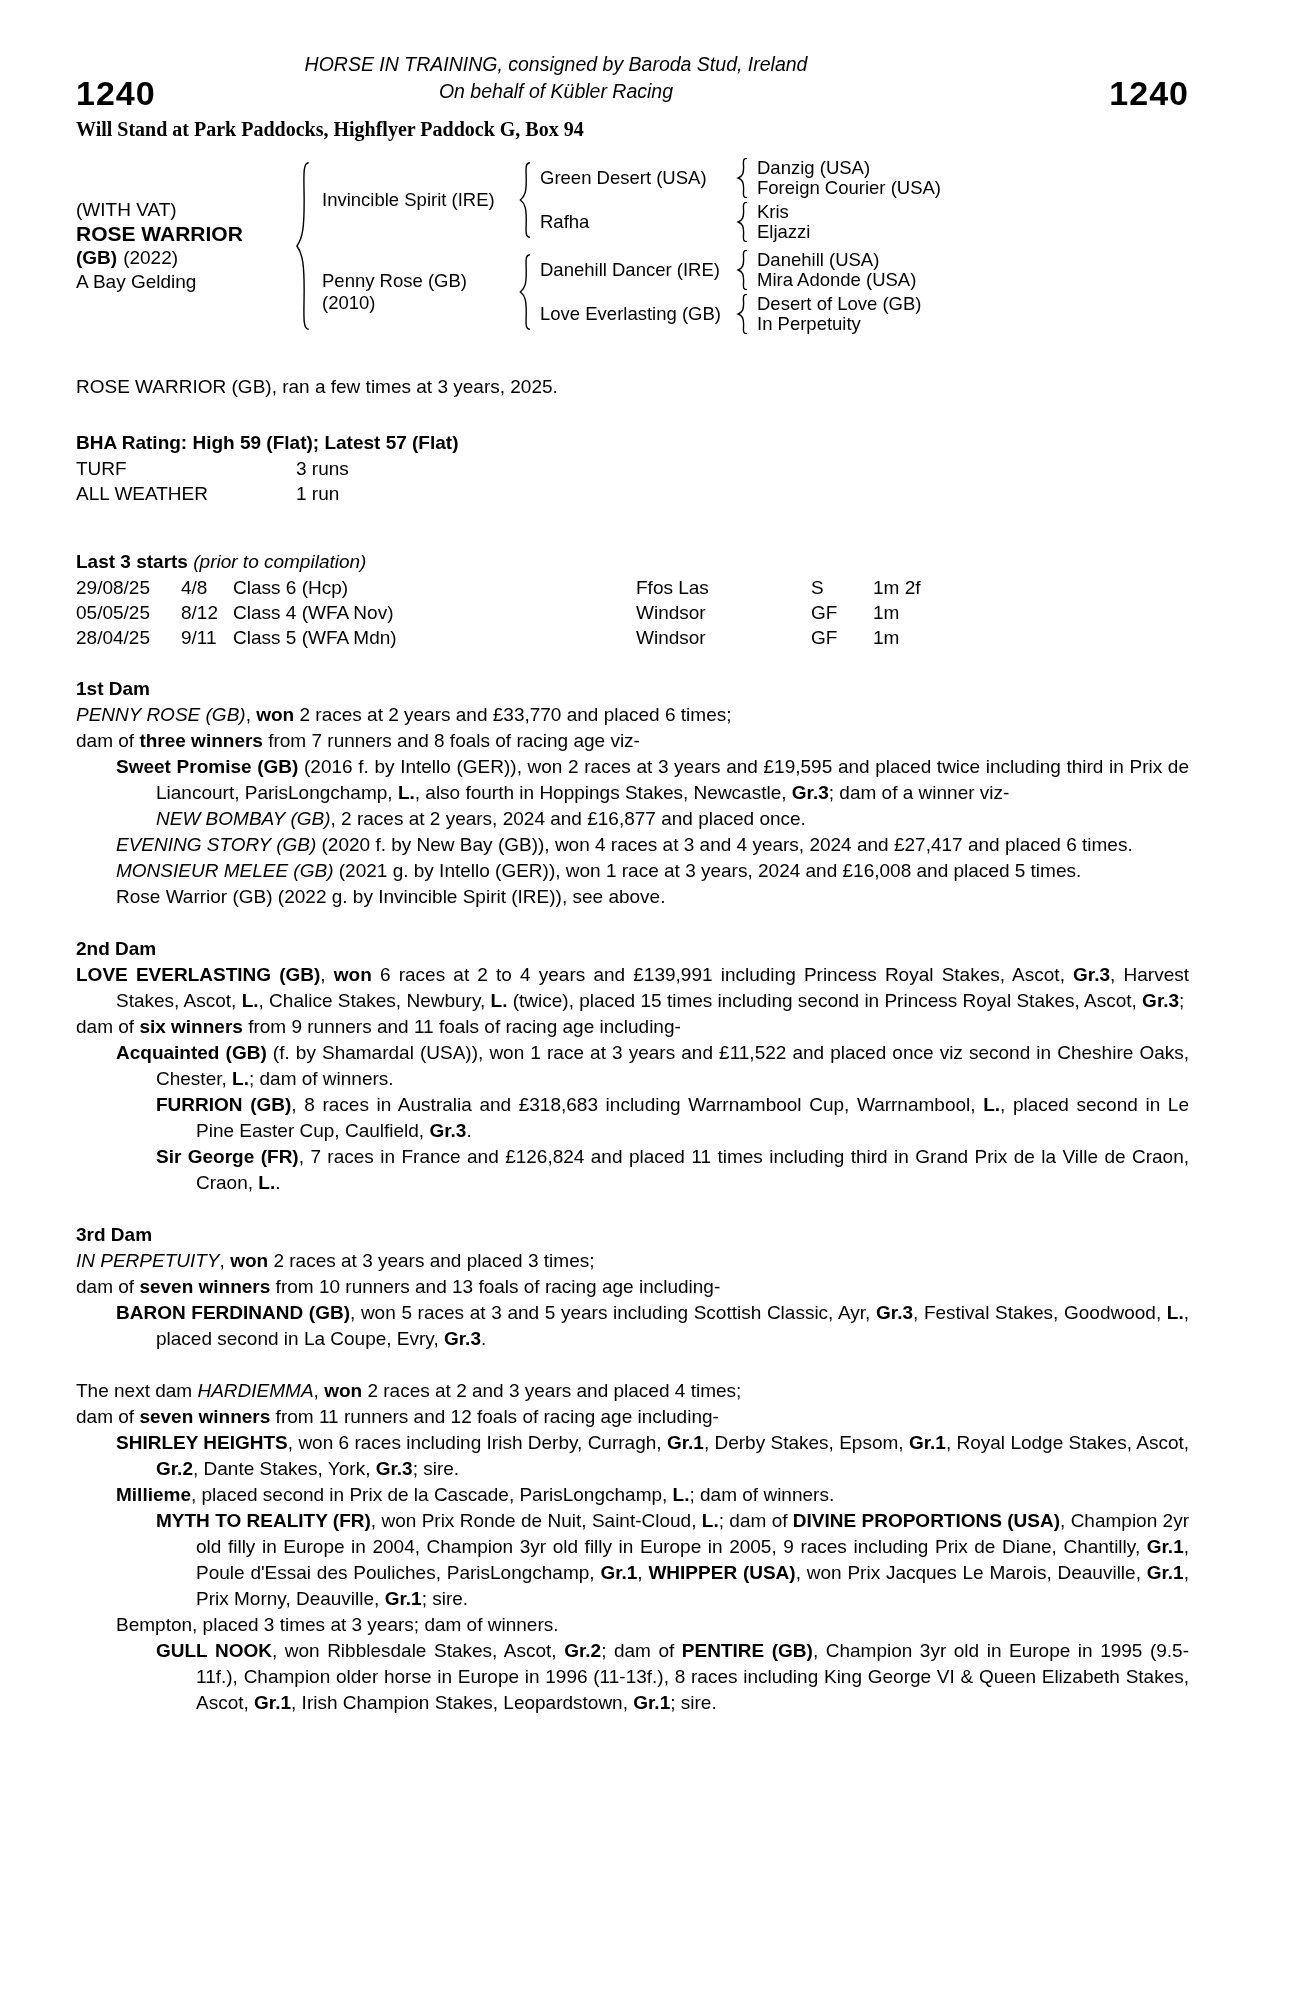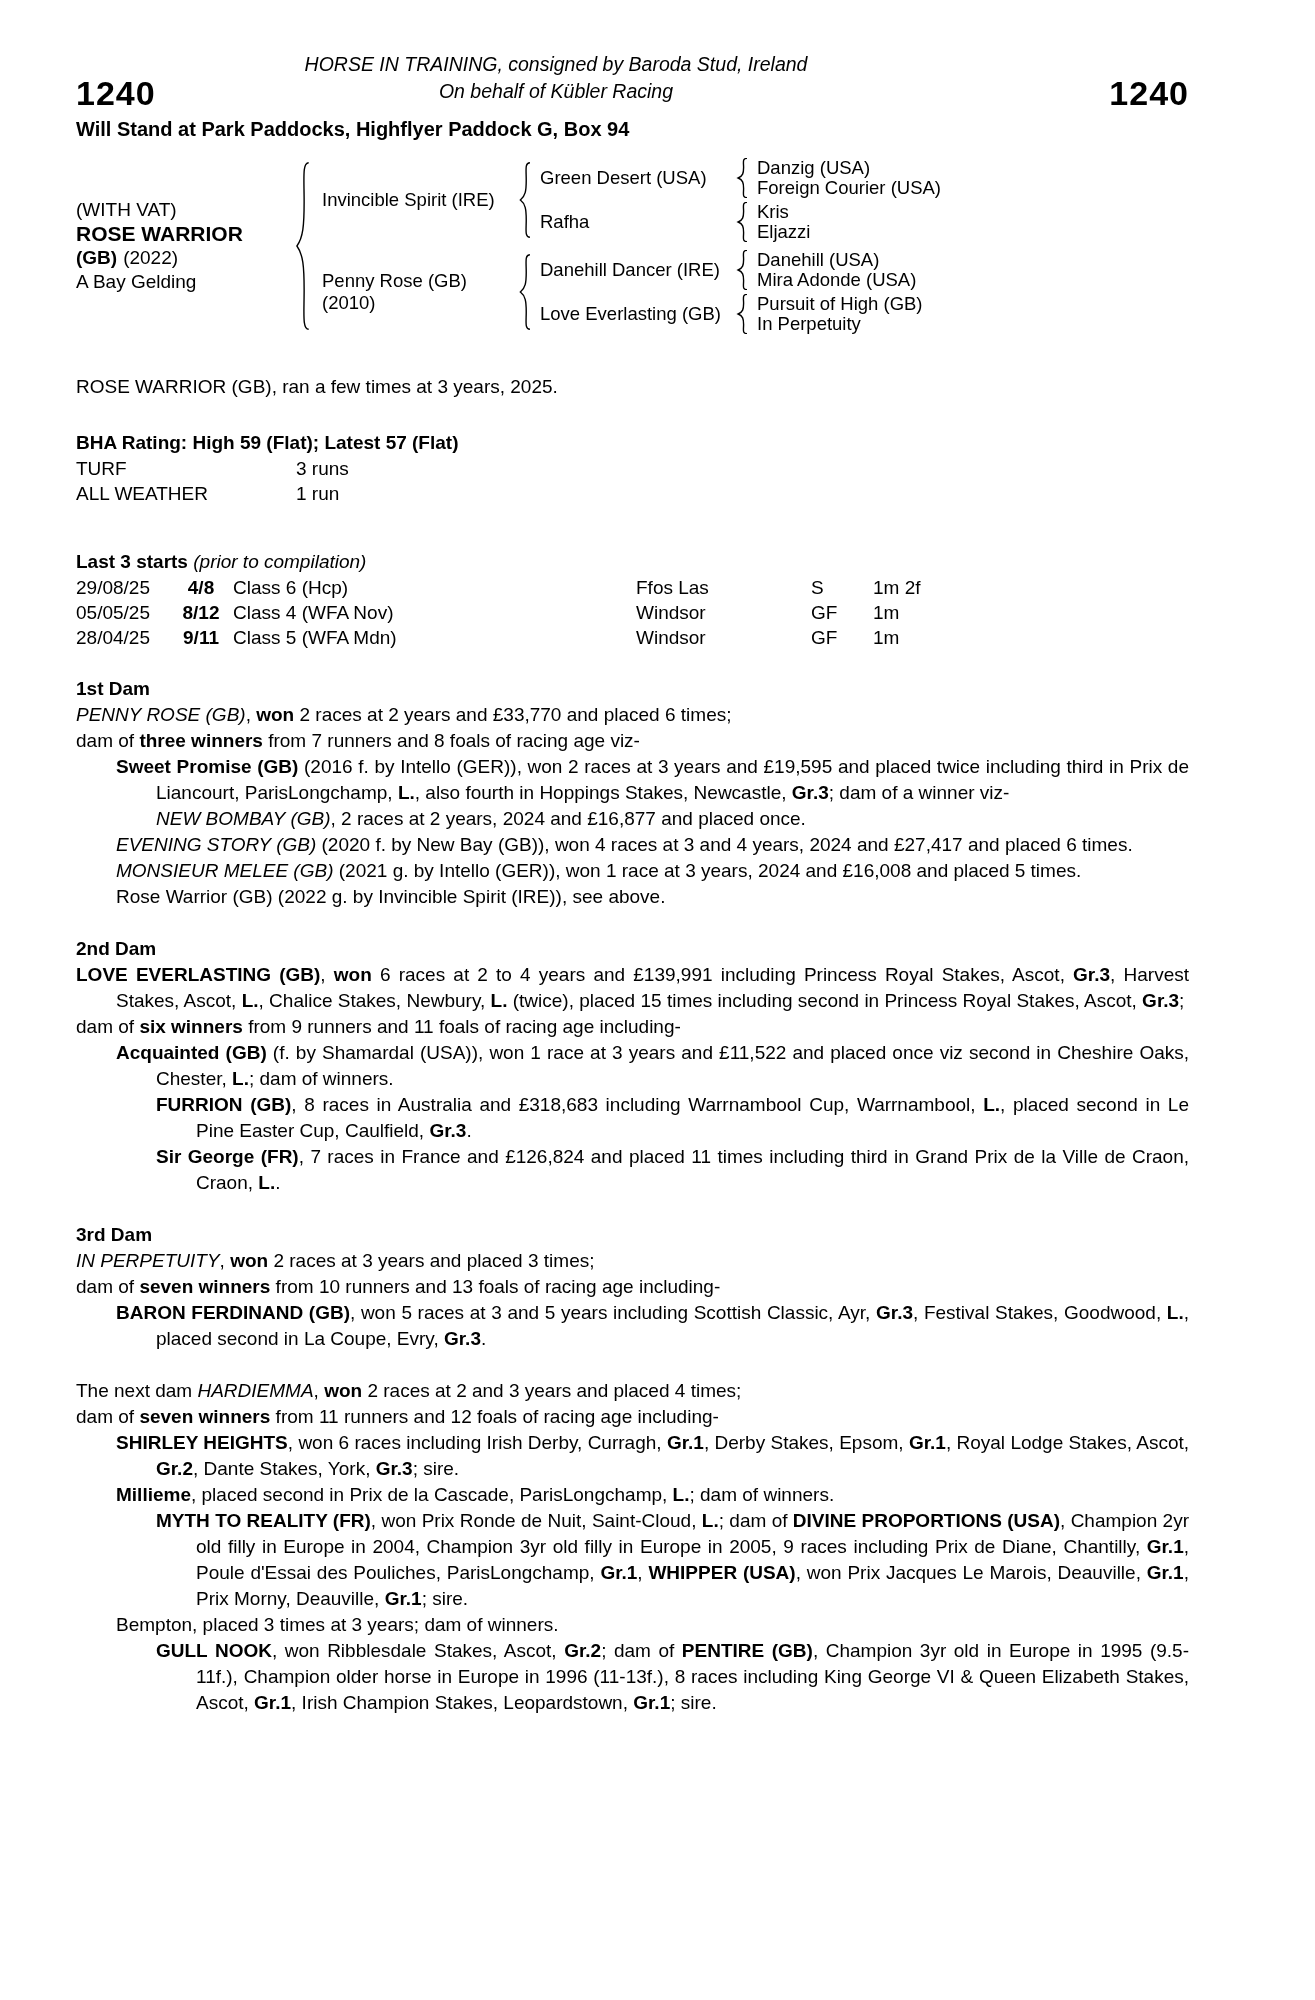--- a/index.html
+++ b/index.html
@@ -14,21 +14,21 @@
   .i { font-style:italic; }
 
   
   .header { position:relative; }
   .header-center { width:960px; text-align:center; }
   .consign-line { font-style:italic; font-size:19.5px; line-height:24px; }
   .on-behalf { font-style:italic; font-size:19.5px; line-height:30px; }
   .lot { position:absolute; top:22px; font-size:34px; font-weight:bold; letter-spacing:1px; }
   .lot-left { left:0; }
   .lot-right { right:0; }
-  .stand-line { margin-top:10px; font-size:20px; font-weight:bold; line-height:26px; }
+  .stand-line { margin-top:10px; font-size:20px; font-weight:bold; line-height:26px;font-family:Liberation Serif, serif; }
 
   
   .pedigree { display:flex; align-items:center; margin-top:16px; }
   .horse-id { width:218px; flex:none; }
   .horse-id .line { line-height:24px; }
   .horse-name { font-weight:bold; font-size:21px; }
   .suffix-year .yr { margin-left:6px; font-weight:normal; }
   .brace-svg { display:block; flex:none; }
   .brace-lg { width:16px; height:170px; margin-right:12px; }
   .brace-md { width:13px; height:76px; margin-right:9px; }
@@ -45,21 +45,21 @@
   
   .summary { margin-top:40px; line-height:26px; }
   .rating { margin-top:30px; }
   .rating-title { font-weight:bold; line-height:26px; }
   .rating-rows .row { display:grid; grid-template-columns:220px 295px 1fr; line-height:25px; }
 
   
   .starts { margin-top:43px; }
   .starts-title-line { line-height:26px; }
   .starts-rows .row { display:grid; grid-template-columns:105px 40px 415px 175px 62px 1fr; line-height:25px; }
-  .starts-rows .col-pos { text-align:center;font-weight:bold; }
+  .starts-rows .col-pos { text-align:left; }
   .starts-rows .col-class { padding-left:12px; }
 
   
   .sections { margin-top:8px; }
   .dam-section { margin-top:26px; }
   .section-heading { font-weight:bold; line-height:26px; }
   .para { text-align:justify; line-height:26px; }
   .ind0 { padding-left:40px;  text-indent:-40px; }
   .ind1 { padding-left:80px;  text-indent:-40px; }
   .ind2 { padding-left:120px; text-indent:-40px; }
@@ -142,21 +142,21 @@
               <div class="gen4-name">Danehill (USA)</div>
               <div class="gen4-name">Mira Adonde (USA)</div>
             </div>
           </div>
           <div class="gen3-row">
             <div class="gen3-name">Love Everlasting (GB)</div>
             <svg class="brace-svg brace-sm" viewBox="0 0 12 100" preserveAspectRatio="none">
               <path d="M11 1 C6.2 1 7.6 10 7.6 24 C7.6 38 6.8 45 2.2 50 C6.8 55 7.6 62 7.6 76 C7.6 90 6.2 99 11 99" fill="none" stroke="#000" stroke-width="1.4" vector-effect="non-scaling-stroke"></path>
             </svg>
             <div class="gen4-col">
-              <div class="gen4-name">Pursuit of High (GB)</div>
+              <div class="gen4-name">Desert of Love (GB)</div>
               <div class="gen4-name">In Perpetuity</div>
             </div>
           </div>
         </div>
       </div>
     </div>
   </div>
 
   <div class="summary">ROSE WARRIOR (GB), ran a few times at 3 years, 2025.</div>
 

